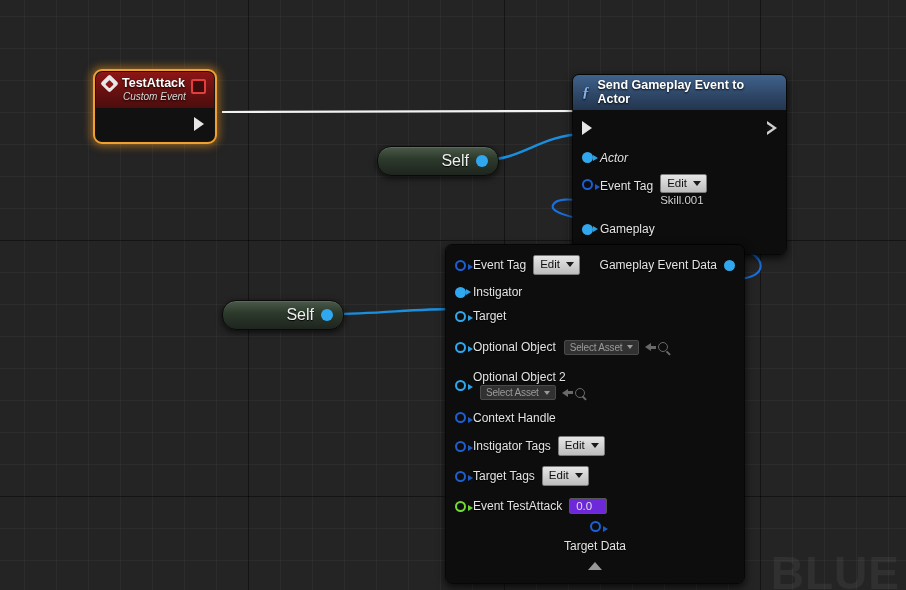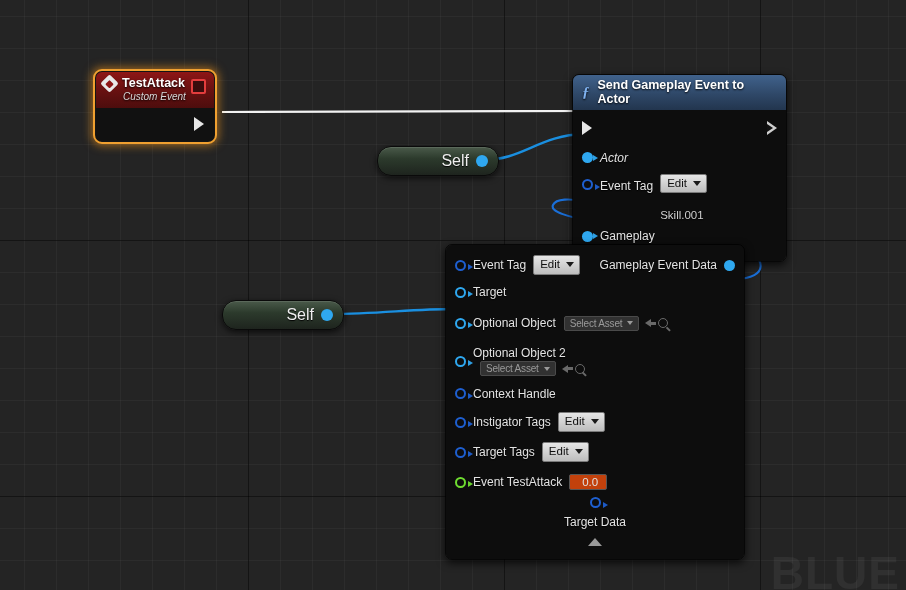--- a/index.html
+++ b/index.html
@@ -181,22 +181,22 @@
   }
   .ico-back:after{content:"";position:absolute;left:6px;top:-1.5px;width:5px;height:3px;background:#b5b5b5;}
   .ico-search{
     width:8px;height:8px;border:1.6px solid #b5b5b5;border-radius:50%;position:relative;
   }
   .ico-search:after{
     content:"";position:absolute;right:-3px;bottom:-2.5px;width:4.5px;height:1.6px;
     background:#b5b5b5;transform:rotate(45deg);
   }
   .numbox{
-    background:#c2410c;border:1px solid #555;border-radius:2px;
-    font-size:11.5px;color:#e0e0e0;padding:1px 8px 1px 6px;min-width:22px;text-align:right;
+    background:#6d28d9;border:1px solid #555;border-radius:2px;
+    font-size:11.5px;color:#e0e0e0;padding:1px 8px 1px 6px;min-width:22px;text-align:left;
   }
 
   
   .selfnode{
     position:absolute;height:28px;border-radius:14px;
     background:linear-gradient(to bottom,#4a5a4a 0%,#2c3a2c 42%,#1e241e 100%);
     border:1px solid #0a0a0a;
     box-shadow:0 2px 6px rgba(0,0,0,0.7), inset 0 1px 0 rgba(255,255,255,0.10);
     display:flex;align-items:center;justify-content:flex-end;gap:7px;
     padding-right:10px;
@@ -277,21 +277,21 @@
         <div class="row" style="min-height:40px;align-items:flex-start;padding-top:3px;">
           <span class="pin" style="margin-top:5px;">
               <span class="p-dot p-hollow"></span>
             </span>
           <span class="lbl" style="margin-top:5px;">Event Tag</span>
           <span style="display:flex;flex-direction:column;align-items:flex-start;">
             <span class="btn-edit">
               <span>Edit</span>
               <span class="car"></span>
             </span>
-            <span class="tagval" style="margin-top:16px;text-align:center;">Skill.001</span>
+            <span class="tagval" style="margin-top:1px;text-align:center;">Skill.001</span>
           </span>
         </div>
 
         <div class="row" style="min-height:30px;padding-bottom:10px;">
           <span class="pin">
               <span class="p-dot p-obj"></span>
             </span>
           <span class="lbl">Gameplay</span>
         </div>
 
@@ -312,20 +312,26 @@
             <span>Edit</span>
             <span class="car"></span>
           </span>
           <span class="spacer"></span>
           <span class="lbl">Gameplay Event Data</span>
           <span class="pin">
               <span class="p-dot p-out"></span>
             </span>
         </div>
 
+        <div class="row">
+          <span class="pin">
+              <span class="p-dot p-obj"></span>
+            </span>
+          <span class="lbl">Instigator</span>
+        </div>
 
         <div class="row">
           <span class="pin">
               <span class="p-dot p-hollow-lt"></span>
             </span>
           <span class="lbl">Target</span>
         </div>
 
         <div class="row" style="min-height:38px;align-items:center;">
           <span class="pin">

